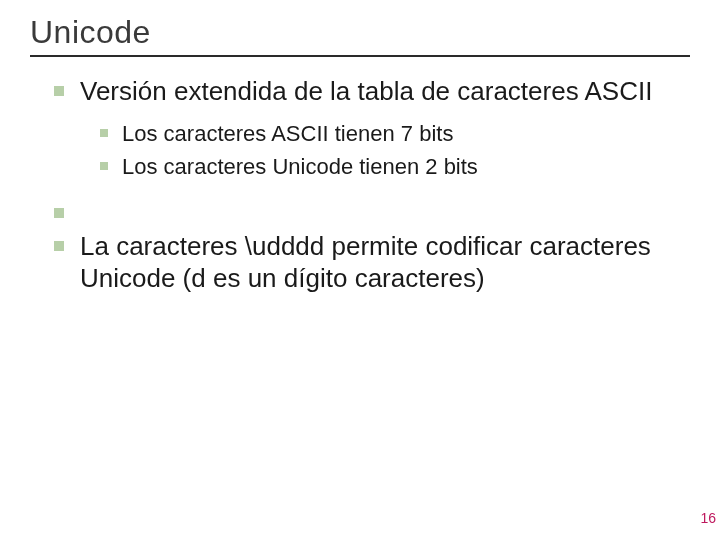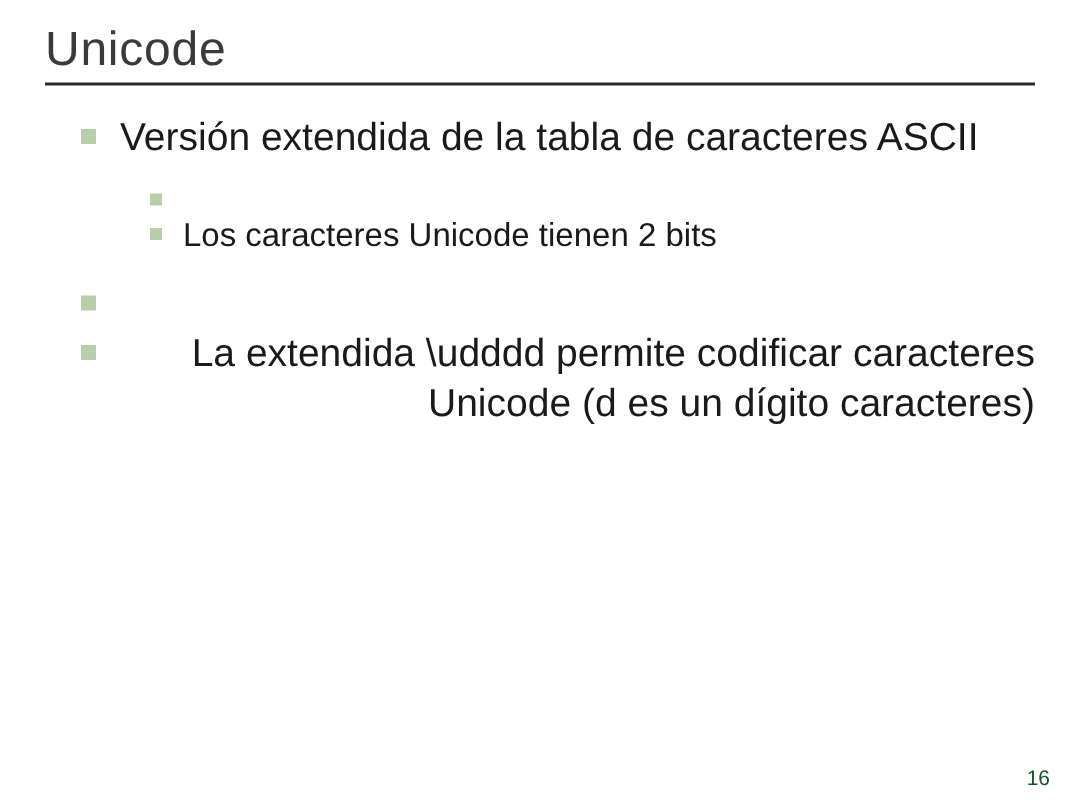--- a/index.html
+++ b/index.html
@@ -59,71 +59,71 @@
     width: 8px;
     height: 8px;
     background: #b7cfa8;
     flex: 0 0 8px;
     margin-top: 9px;
     margin-right: 14px;
   }
   .t1 {
     font-size: 26px;
     line-height: 1.25;
-    text-align: right;
   }
   .t2 {
     font-size: 22px;
     line-height: 1.25;
   }
   .italic {
   }
   .spacer {
     height: 10px;
   }
   .pagenum {
     position: absolute;
-    right: 20px;
+    right: 4px;
     bottom: 14px;
     font-size: 14px;
-    color: #14532d;
+    color: #be185d;
   }
 </style>
 </head>
 <body>
 
 <div class="slide">
 
   <h1 class="title">Unicode</h1>
   <div class="rule"></div>
 
   <div class="content">
 
     <div class="li1">
       <div class="bullet"></div>
       <div class="t1">Versión extendida de la tabla de caracteres ASCII</div>
     </div>
 
     <div class="li2">
       <div class="bullet-small"></div>
+      <div class="t2">Los caracteres ASCII tienen 7 bits</div>
     </div>
     <div class="li2">
       <div class="bullet-small"></div>
       <div class="t2">Los caracteres Unicode tienen 2 bits</div>
     </div>
 
     <div class="spacer"></div>
 
     <div class="li1">
       <div class="bullet"></div>
     </div>
 
     <div class="li1">
       <div class="bullet"></div>
       <div class="t1">
-        <span>La extendida \u</span><span class="italic">dddd</span><span> permite codificar caracteres Unicode (</span><span class="italic">d</span><span> es un dígito caracteres)</span>
+        <span>La caracteres \u</span><span class="italic">dddd</span><span> permite codificar caracteres Unicode (</span><span class="italic">d</span><span> es un dígito caracteres)</span>
       </div>
     </div>
 
   </div>
 
   <div class="pagenum">16</div>
 </div>
 
 </body></html>

